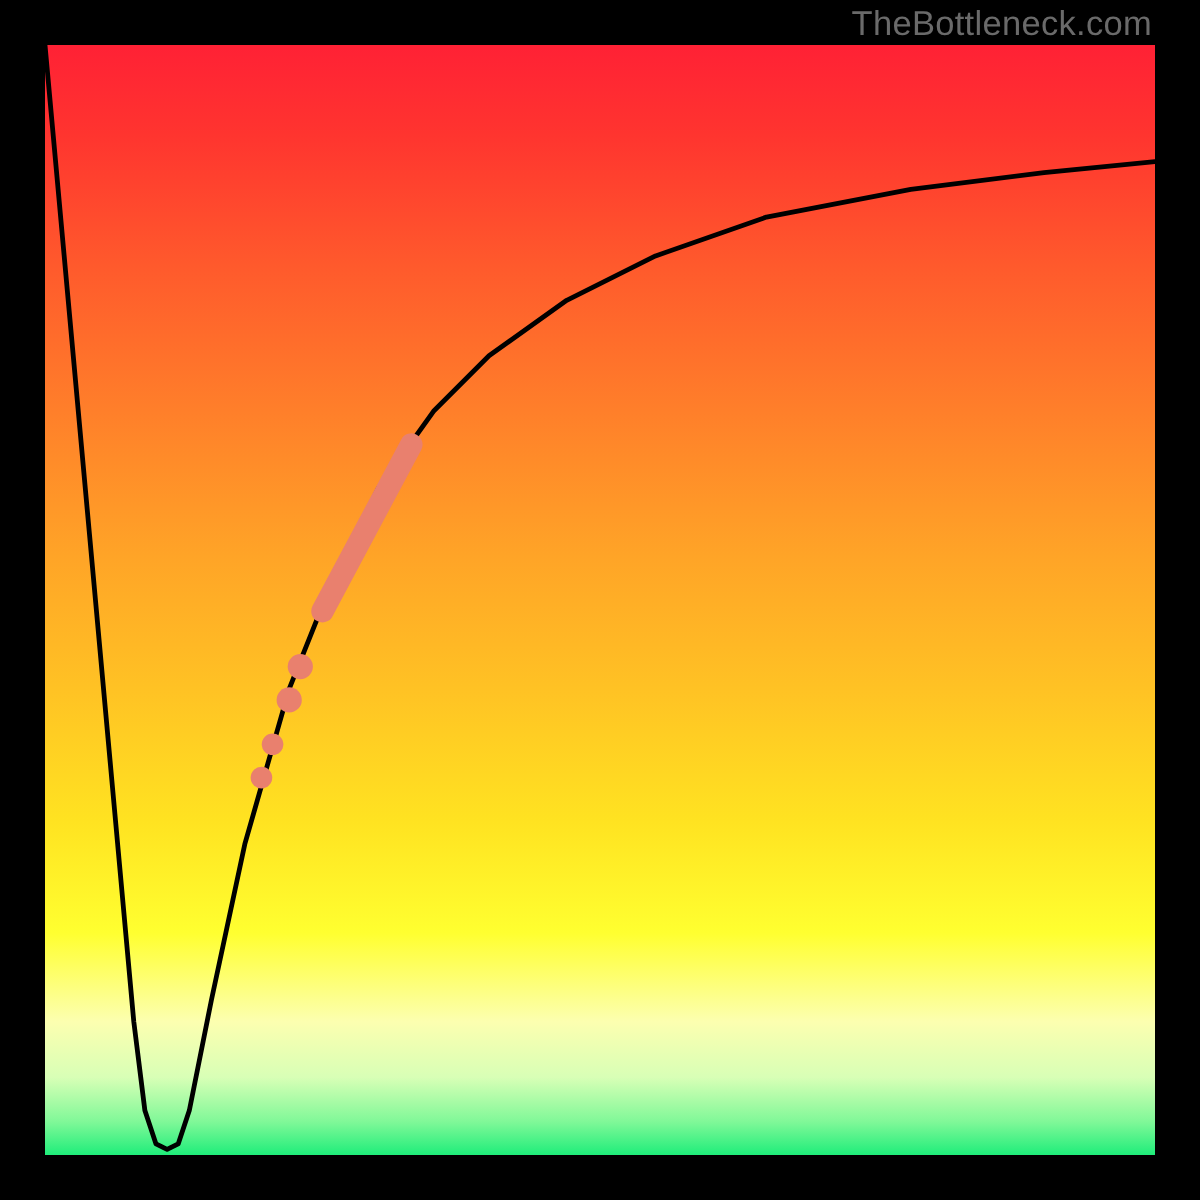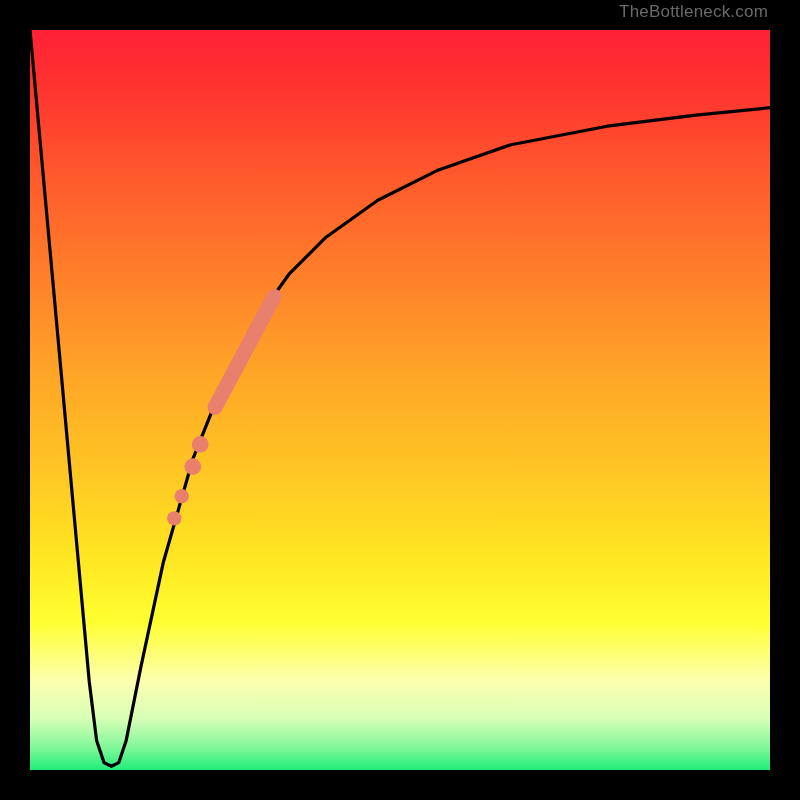--- a/index.html
+++ b/index.html
@@ -47,21 +47,21 @@
     position: absolute;
     inset: 0;
     width: 740px;
     height: 740px;
   }
   #watermark {
     position: absolute;
     top: 2px;
     right: 32px;
     color: #6a6a6a;
-    font-size: 17px;
+    font-size: 23px;
     font-weight: 400;
     letter-spacing: 0.2px;
     user-select: none;
   }
 </style>
 </head>
 <body>
 
 <div id="frame">
   <div id="watermark">TheBottleneck.com</div>

